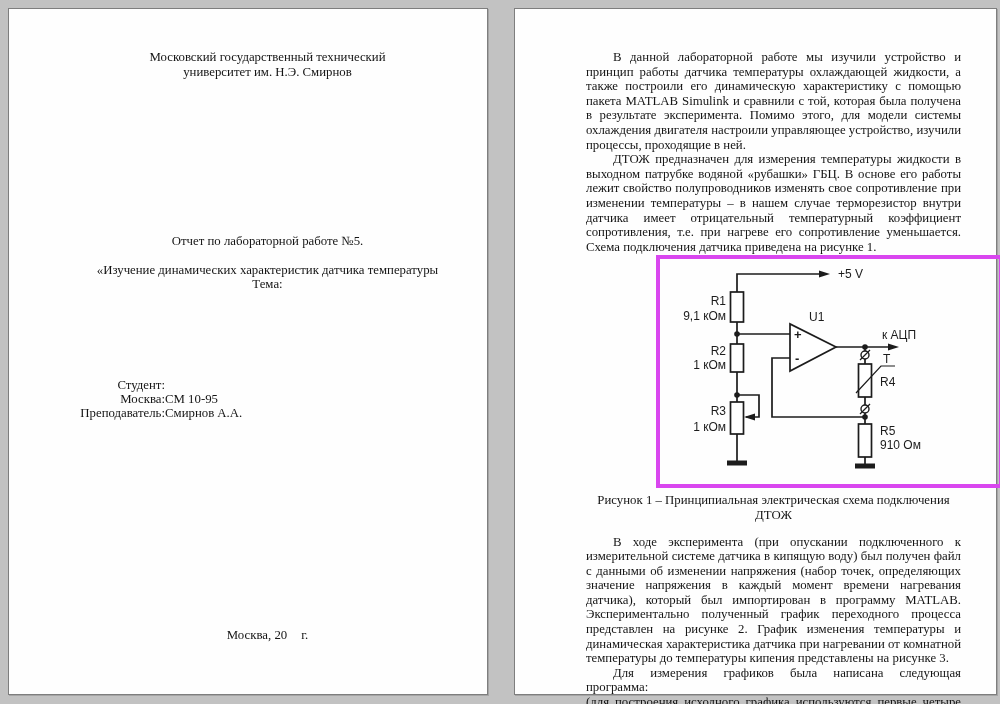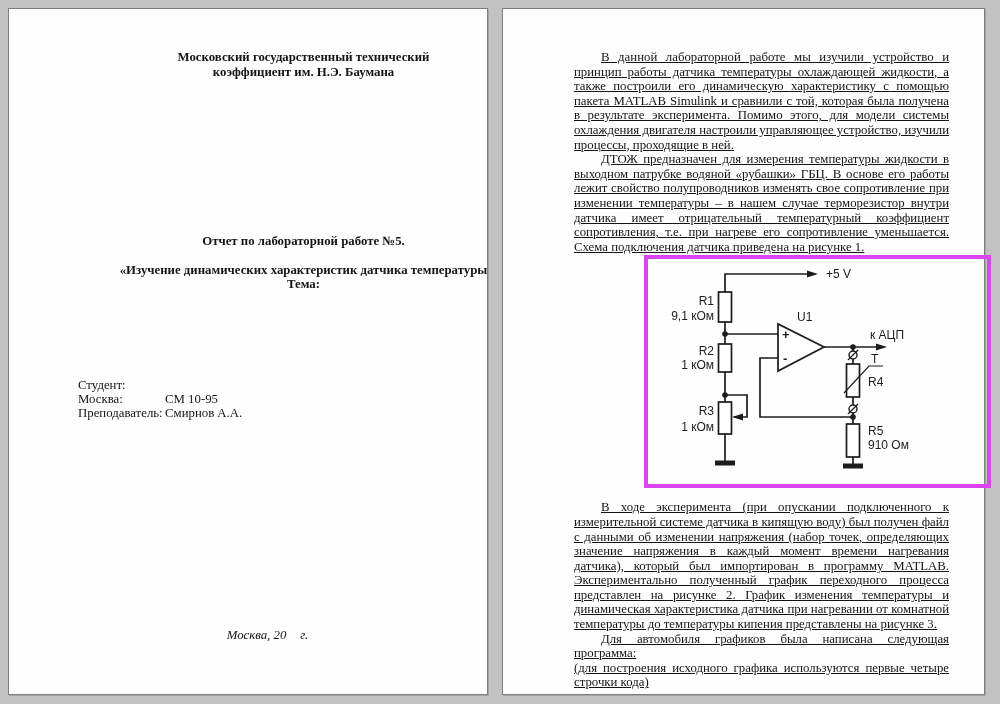--- a/index.html
+++ b/index.html
@@ -13,32 +13,32 @@
   }
   .page{
     position:absolute;top:8px;
     background:#fefefe;
     border:1px solid #7e7e7e;
     box-shadow:1px 1px 0 #a5a5a5;
     height:687px;
     box-sizing:border-box;
   }
   #page-left{left:8px;width:480px;}
-  #page-right{left:502px;width:483px;text-decoration:underline;}
+  #page-right{left:514px;width:483px;}
   .abs{position:absolute;}
   .center-block{left:69px;width:379px;text-align:center;}
-  .bold{font-weight:bold;margin-left:36px;}
+  .bold{font-weight:normal;}
   .doc-text{font-size:12.8px;line-height:14.6px;}
   
   #title-block{top:41px;}
   #report-block{top:225px;}
   #tema-block{margin-top:14px;}
   #student-block{top:369px;left:69px;font-size:12.8px;line-height:14px;}
-  .srow .lbl{display:inline-block;min-width:87px;}
-  #city-block{top:619px;font-style:italic;}
+  .srow .lbl{display:inline-block;min-width:87px;text-align:right;}
+  #city-block{top:619px;}
   #city-block .gap{display:inline-block;width:14px;}
   
   #page-right .content{
     padding:41px 35px 0 71px;
     font-size:12.8px;line-height:14.6px;
     text-align:justify;
   }
   #page-right p{margin:0;text-indent:27px;}
   #page-right p.no-indent{text-indent:0;}
   #fig-box{
@@ -64,21 +64,21 @@
   svg .arrow{fill:#1c1c1c;stroke:none;}
   svg .term{fill:#ffffff;stroke:#1c1c1c;stroke-width:1.4;}
   svg .opsign{font-size:13px;font-weight:bold;}
 </style>
 </head>
 <body>
 
 <div class="page" id="page-left">
   <div class="abs center-block doc-text bold" id="title-block">
     <div>Московский государственный технический</div>
-    <div>коэффициент им. Н.Э. Баумана</div>
+    <div>университет им. Н.Э. Смирнов</div>
   </div>
 
   <div class="abs center-block doc-text bold" id="report-block">
     <div>Отчет по лабораторной работе №5.</div>
     <div id="tema-block">
       <div>«Изучение динамических характеристик датчика температуры</div>
       <div>Тема:</div>
     </div>
   </div>
 
@@ -161,18 +161,19 @@
         <circle class="dot" cx="205" cy="158" r="2.8"></circle>
 
         <rect class="box" x="198.5" y="165" width="13" height="33"></rect>
         <text x="220" y="176">R5</text>
         <text x="220" y="190">910 Ом</text>
         <line class="wire" x1="205" y1="198" x2="205" y2="207"></line>
         <line class="gnd" x1="195" y1="207" x2="215" y2="207"></line>
       </svg>
     </div>
 
+    <p id="fig-caption">Рисунок 1 – Принципиальная электрическая схема подключения ДТОЖ</p>
 
     <p id="para3">В ходе эксперимента (при опускании подключенного к измерительной системе датчика в кипящую воду) был получен файл с данными об изменении напряжения (набор точек, определяющих значение напряжения в каждый момент времени нагревания датчика), который был импортирован в программу MATLAB. Экспериментально полученный график переходного процесса представлен на рисунке 2. График изменения температуры и динамическая характеристика датчика при нагревании от комнатной температуры до температуры кипения представлены на рисунке 3.</p>
-    <p id="para4">Для автомобиля графиков была написана следующая программа:</p>
+    <p id="para4">Для измерения графиков была написана следующая программа:</p>
     <p id="para5" class="no-indent">(для построения исходного графика используются первые четыре строчки кода)</p>
   </div>
 </div>
 
 </body></html>

